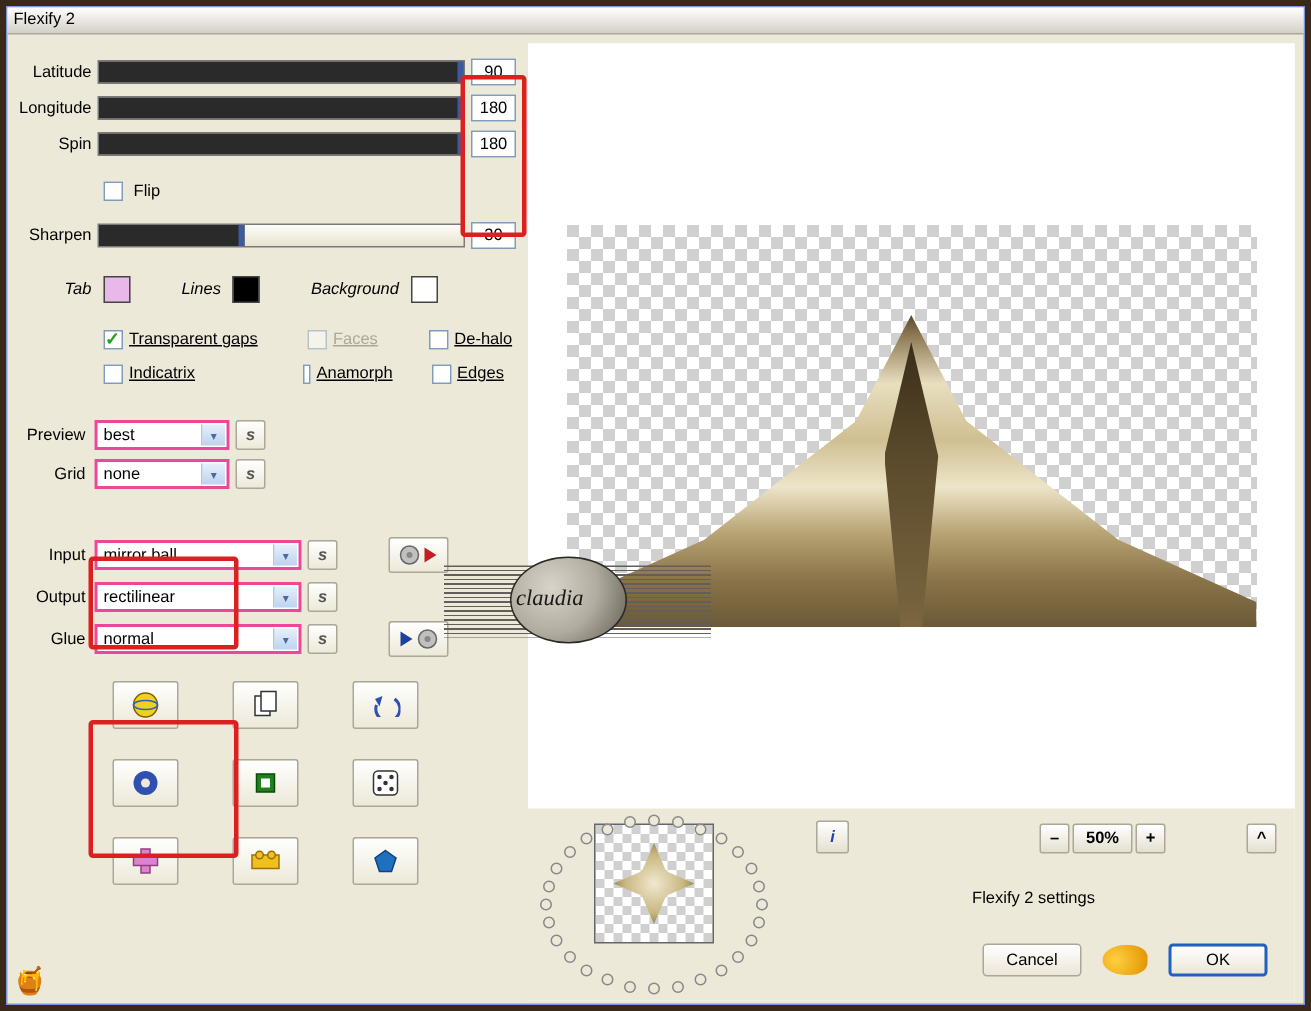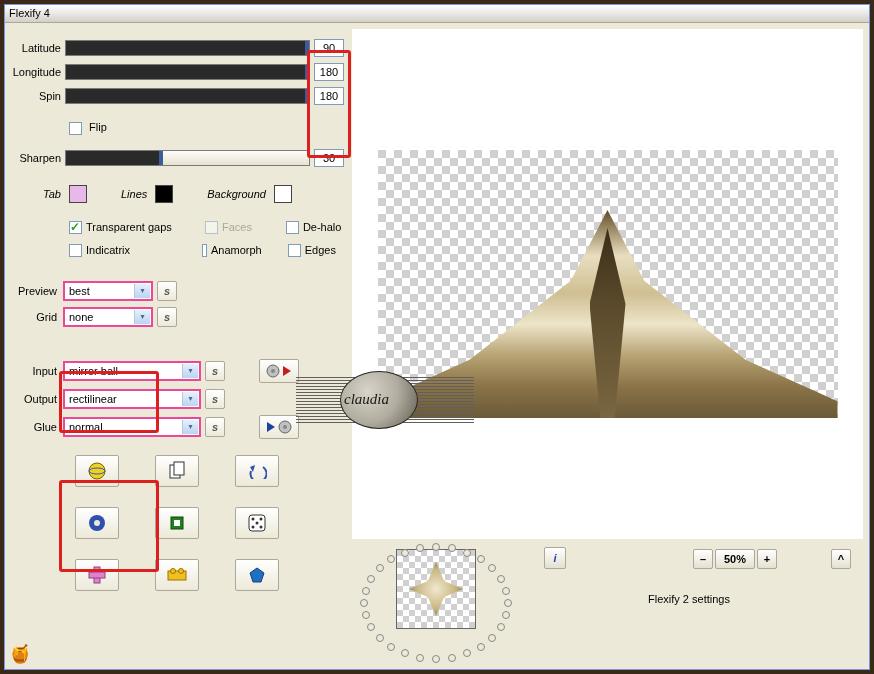--- a/index.html
+++ b/index.html
@@ -96,21 +96,21 @@
   .disabled .slider-label { color:#aca899; }
   .flip-row { padding-left:62px; margin:16px 0 14px; }
   .checkbox { width:13px; height:13px; background:#fff; border:1px solid #7f9db9; display:inline-block; vertical-align:middle; margin-right:4px; position:relative; }
   .checkbox.checked::after { content:'✓'; position:absolute; top:-2px; left:0; font-size:12px; color:#21a121; font-weight:bold; }
 
   .color-row { display:flex; align-items:center; padding-left:36px; margin:18px 0; gap:8px;font-style:italic; }
   .swatch { width:18px; height:18px; border:1px solid #444; }
 
   .check-grid { padding-left:62px; }
   .check-row { display:flex; gap:26px; margin-bottom:10px; align-items:center; }
-  .check-item { display:flex; width:102px; }
+  .check-item { display:flex; width:102px;text-decoration:underline; }
 
   .combo-row { display:flex; align-items:center; margin-bottom:6px; padding-left:4px; }
   .combo-label { width:52px; text-align:right; padding-right:6px; }
   .combo {
     background:#fff; border:2px solid #ec4899;
     height:20px; display:flex; align-items:center;
     padding-left:4px; position:relative;
   }
   .combo.small { width:90px; }
   .combo.wide { width:138px; }
@@ -179,21 +179,21 @@
     border-radius: 50% 40% 40% 50%;
     position:relative;
   }
   .corner-icon { position:absolute; left:4px; bottom:4px; font-size:18px;}
 </style>
 </head>
 <body>
 
 <div class="window">
   <div class="titlebar">
-    <span>Flexify 4</span>
+    <span>Flexify 2</span>
   </div>
   <div class="body">
 
     <div class="left-panel">
 
       <div class="red-box r1"></div>
       <div class="red-box r2"></div>
       <div class="red-box r3"></div>
 
       <div class="slider-row">
@@ -473,18 +473,27 @@
                 </div>
               <div class="zbtn">
                   <span>+</span>
                 </div>
             </div>
             <div class="zbtn">
                 <span>^</span>
               </div>
           </div>
           <div class="settings-label">Flexify 2 settings</div>
+          <div class="btn-row">
+            <div class="std-btn">
+                <span>Cancel</span>
+              </div>
+            <div class="finger"></div>
+            <div class="std-btn primary">
+                <span>OK</span>
+              </div>
+          </div>
         </div>
       </div>
     </div>
 
   </div>
 </div>
 
 </body></html>

